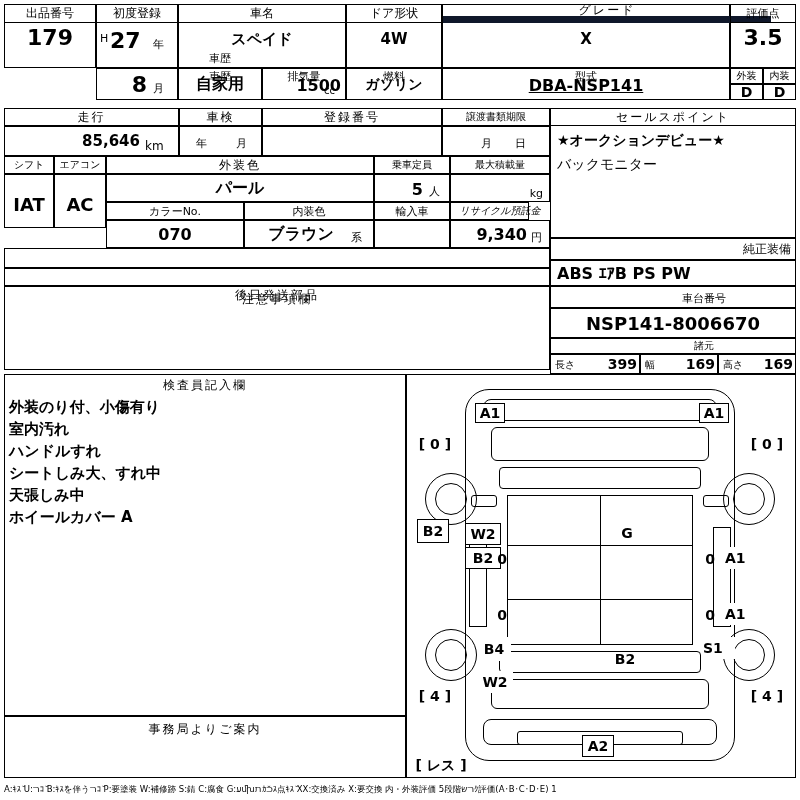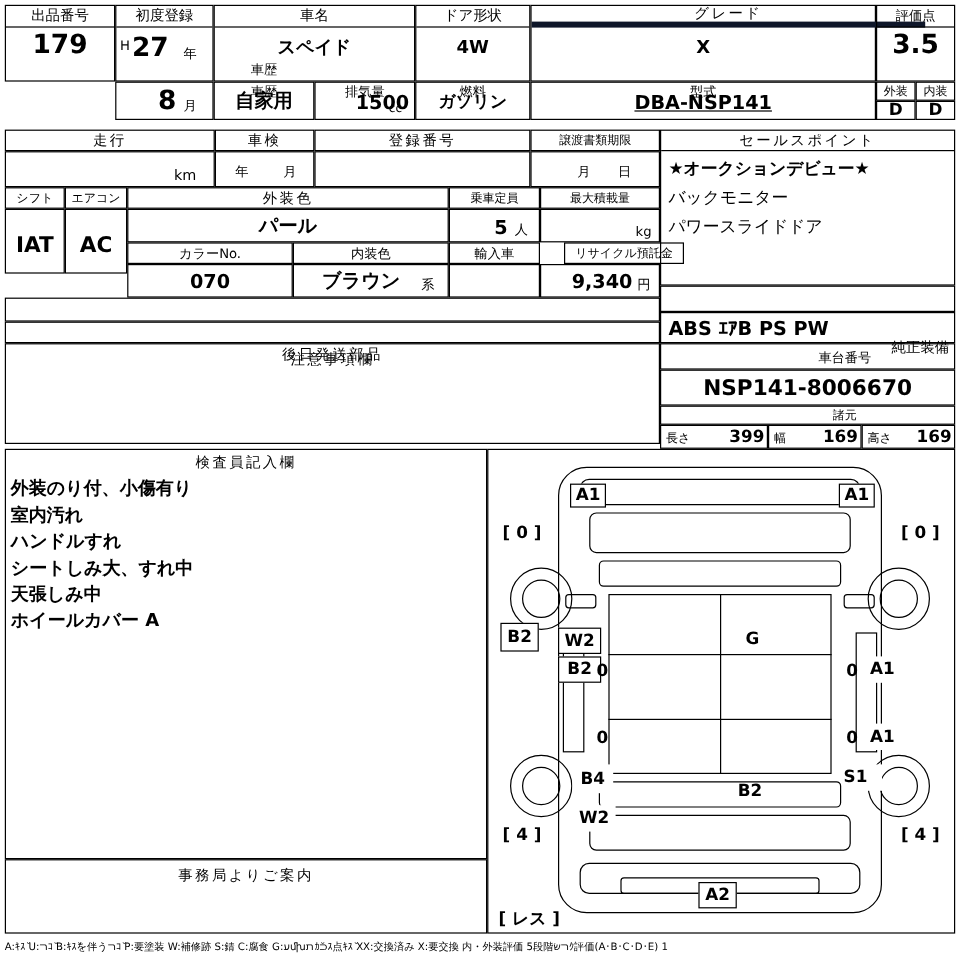--- a/index.html
+++ b/index.html
@@ -50,21 +50,21 @@
     <div class="lbl ctr t12" style="left:0;top:0;width:166px;height:18px;border-bottom:1px solid #000;">車名</div>
     <div class="lbl ctr t20 b" style="left:0;top:20px;width:166px;height:28px;">スペイド</div>
   </div>
 
   <div class="box" style="left:346px;top:4px;width:96px;height:64px;">
     <div class="lbl ctr t12" style="left:0;top:0;width:94px;height:18px;border-bottom:1px solid #000;">ドア形状</div>
     <div class="lbl ctr t20 b" style="left:0;top:20px;width:94px;height:28px;">4W</div>
   </div>
 
   <div class="box" style="left:442px;top:4px;width:288px;height:64px;">
-    <div class="lbl ctr t12 sp" style="left:0;top:0;width:328px;height:18px;border-bottom:5px solid #0f172a;">グレード</div>
+    <div class="lbl ctr t12 sp" style="left:0;top:0;width:328px;height:18px;border-bottom:7px solid #0f172a;">グレード</div>
     <div class="lbl ctr t20 b" style="left:0;top:20px;width:286px;height:28px;">X</div>
   </div>
 
   <div class="box" style="left:730px;top:4px;width:66px;height:64px;">
     <div class="lbl ctr t11" style="left:0;top:0;width:64px;height:18px;border-bottom:1px solid #000;">評価点</div>
     <div class="lbl ctr t22 b" style="left:0;top:18px;width:64px;height:28px;">3.5</div>
   </div>
 
   <div class="box" style="left:96px;top:68px;width:82px;height:32px;">
     <div class="lbl rgt t22 b" style="left:0;top:2px;width:50px;height:26px;">8</div>
@@ -114,20 +114,21 @@
     <div class="lbl ctr t12 sp" style="left:0;top:0;width:81px;height:16px;">車検</div>
   </div>
   <div class="box" style="left:262px;top:108px;width:180px;height:18px;">
     <div class="lbl ctr t12 sp" style="left:0;top:0;width:178px;height:16px;">登録番号</div>
   </div>
   <div class="box" style="left:442px;top:108px;width:108px;height:18px;">
     <div class="lbl ctr t10" style="left:0;top:0;width:106px;height:16px;">譲渡書類期限</div>
   </div>
 
   <div class="box" style="left:4px;top:126px;width:175px;height:30px;">
+    <div class="lbl rgt t20 b" style="left:0;top:2px;width:135px;height:24px;">85,646</div>
     <div class="lbl lft t12" style="left:140px;top:11px;width:30px;height:16px;">km</div>
   </div>
   <div class="box" style="left:179px;top:126px;width:83px;height:30px;">
     <div class="lbl lft t11" style="left:16px;top:8px;width:20px;height:16px;">年</div>
     <div class="lbl lft t11" style="left:56px;top:8px;width:20px;height:16px;">月</div>
   </div>
   <div class="box" style="left:262px;top:126px;width:180px;height:30px;">
     <div class="lbl ctr t14" style="left:0;top:6px;width:178px;height:18px;"></div>
   </div>
   <div class="box" style="left:442px;top:126px;width:108px;height:30px;">
@@ -170,21 +171,21 @@
 
   <div class="box" style="left:106px;top:202px;width:138px;height:18px;">
     <div class="lbl ctr t11" style="left:0;top:0;width:136px;height:16px;">カラーNo.</div>
   </div>
   <div class="box" style="left:244px;top:202px;width:130px;height:18px;">
     <div class="lbl ctr t11" style="left:0;top:0;width:128px;height:16px;">内装色</div>
   </div>
   <div class="box" style="left:374px;top:202px;width:76px;height:18px;">
     <div class="lbl ctr t11" style="left:0;top:0;width:74px;height:16px;">輸入車</div>
   </div>
-  <div class="box" style="left:470px;top:202px;width:100px;height:18px;">
+  <div class="box" style="left:450px;top:202px;width:79px;height:18px;font-style:italic;">
     <div class="lbl ctr t10" style="left:0;top:0;width:98px;height:16px;">リサイクル預託金</div>
   </div>
 
   <div class="box" style="left:106px;top:220px;width:138px;height:28px;">
     <div class="lbl ctr t16 b" style="left:0;top:3px;width:136px;height:20px;">070</div>
   </div>
   <div class="box" style="left:244px;top:220px;width:130px;height:28px;padding-left:40px;">
     <div class="lbl ctr t16 b" style="left:-12px;top:3px;width:136px;height:20px;">ブラウン</div>
     <div class="lbl lft t11" style="left:106px;top:8px;width:18px;height:16px;">系</div>
   </div>
@@ -202,25 +203,24 @@
   <div class="box" style="left:4px;top:268px;width:546px;height:18px;"></div>
 
   <div class="box" style="left:4px;top:286px;width:546px;height:84px;">
     <div class="lbl ctr t12 sp" style="left:0;top:4px;width:544px;height:16px;">注意事項欄</div>
   </div>
 
   <div class="box" style="left:550px;top:108px;width:246px;height:130px;">
     <div class="lbl ctr t12 sp" style="left:0;top:1px;width:244px;height:16px;border-bottom:1px solid #000;">セールスポイント</div>
     <div class="lbl lft t14 b" style="left:6px;top:22px;width:236px;height:20px;">★オークションデビュー★</div>
     <div class="lbl lft t14" style="left:6px;top:46px;width:236px;height:20px;">バックモニター</div>
-    <div class="lbl lft t14" style="left:6px;top:70px;width:236px;height:20px;">パワースライドドア</div>
   </div>
 
   <div class="box" style="left:550px;top:238px;width:246px;height:22px;">
-    <div class="lbl rgt t12" style="left:0;top:2px;width:240px;height:16px;margin-top:40px;">純正装備</div>
+    <div class="lbl rgt t12" style="left:0;top:2px;width:240px;height:16px;">純正装備</div>
   </div>
   <div class="box" style="left:550px;top:260px;width:246px;height:26px;">
     <div class="lbl lft t16 b" style="left:6px;top:2px;width:238px;height:20px;">ABS ｴｱB PS PW</div>
   </div>
 
   <div class="box" style="left:550px;top:286px;width:246px;height:22px;">
     <div class="lbl ctr t11" style="left:60px;top:3px;width:186px;height:16px;">車台番号</div>
   </div>
   <div class="box" style="left:550px;top:308px;width:246px;height:30px;">
     <div class="lbl ctr t18 b" style="left:0;top:3px;width:244px;height:22px;">NSP141-8006670</div>

